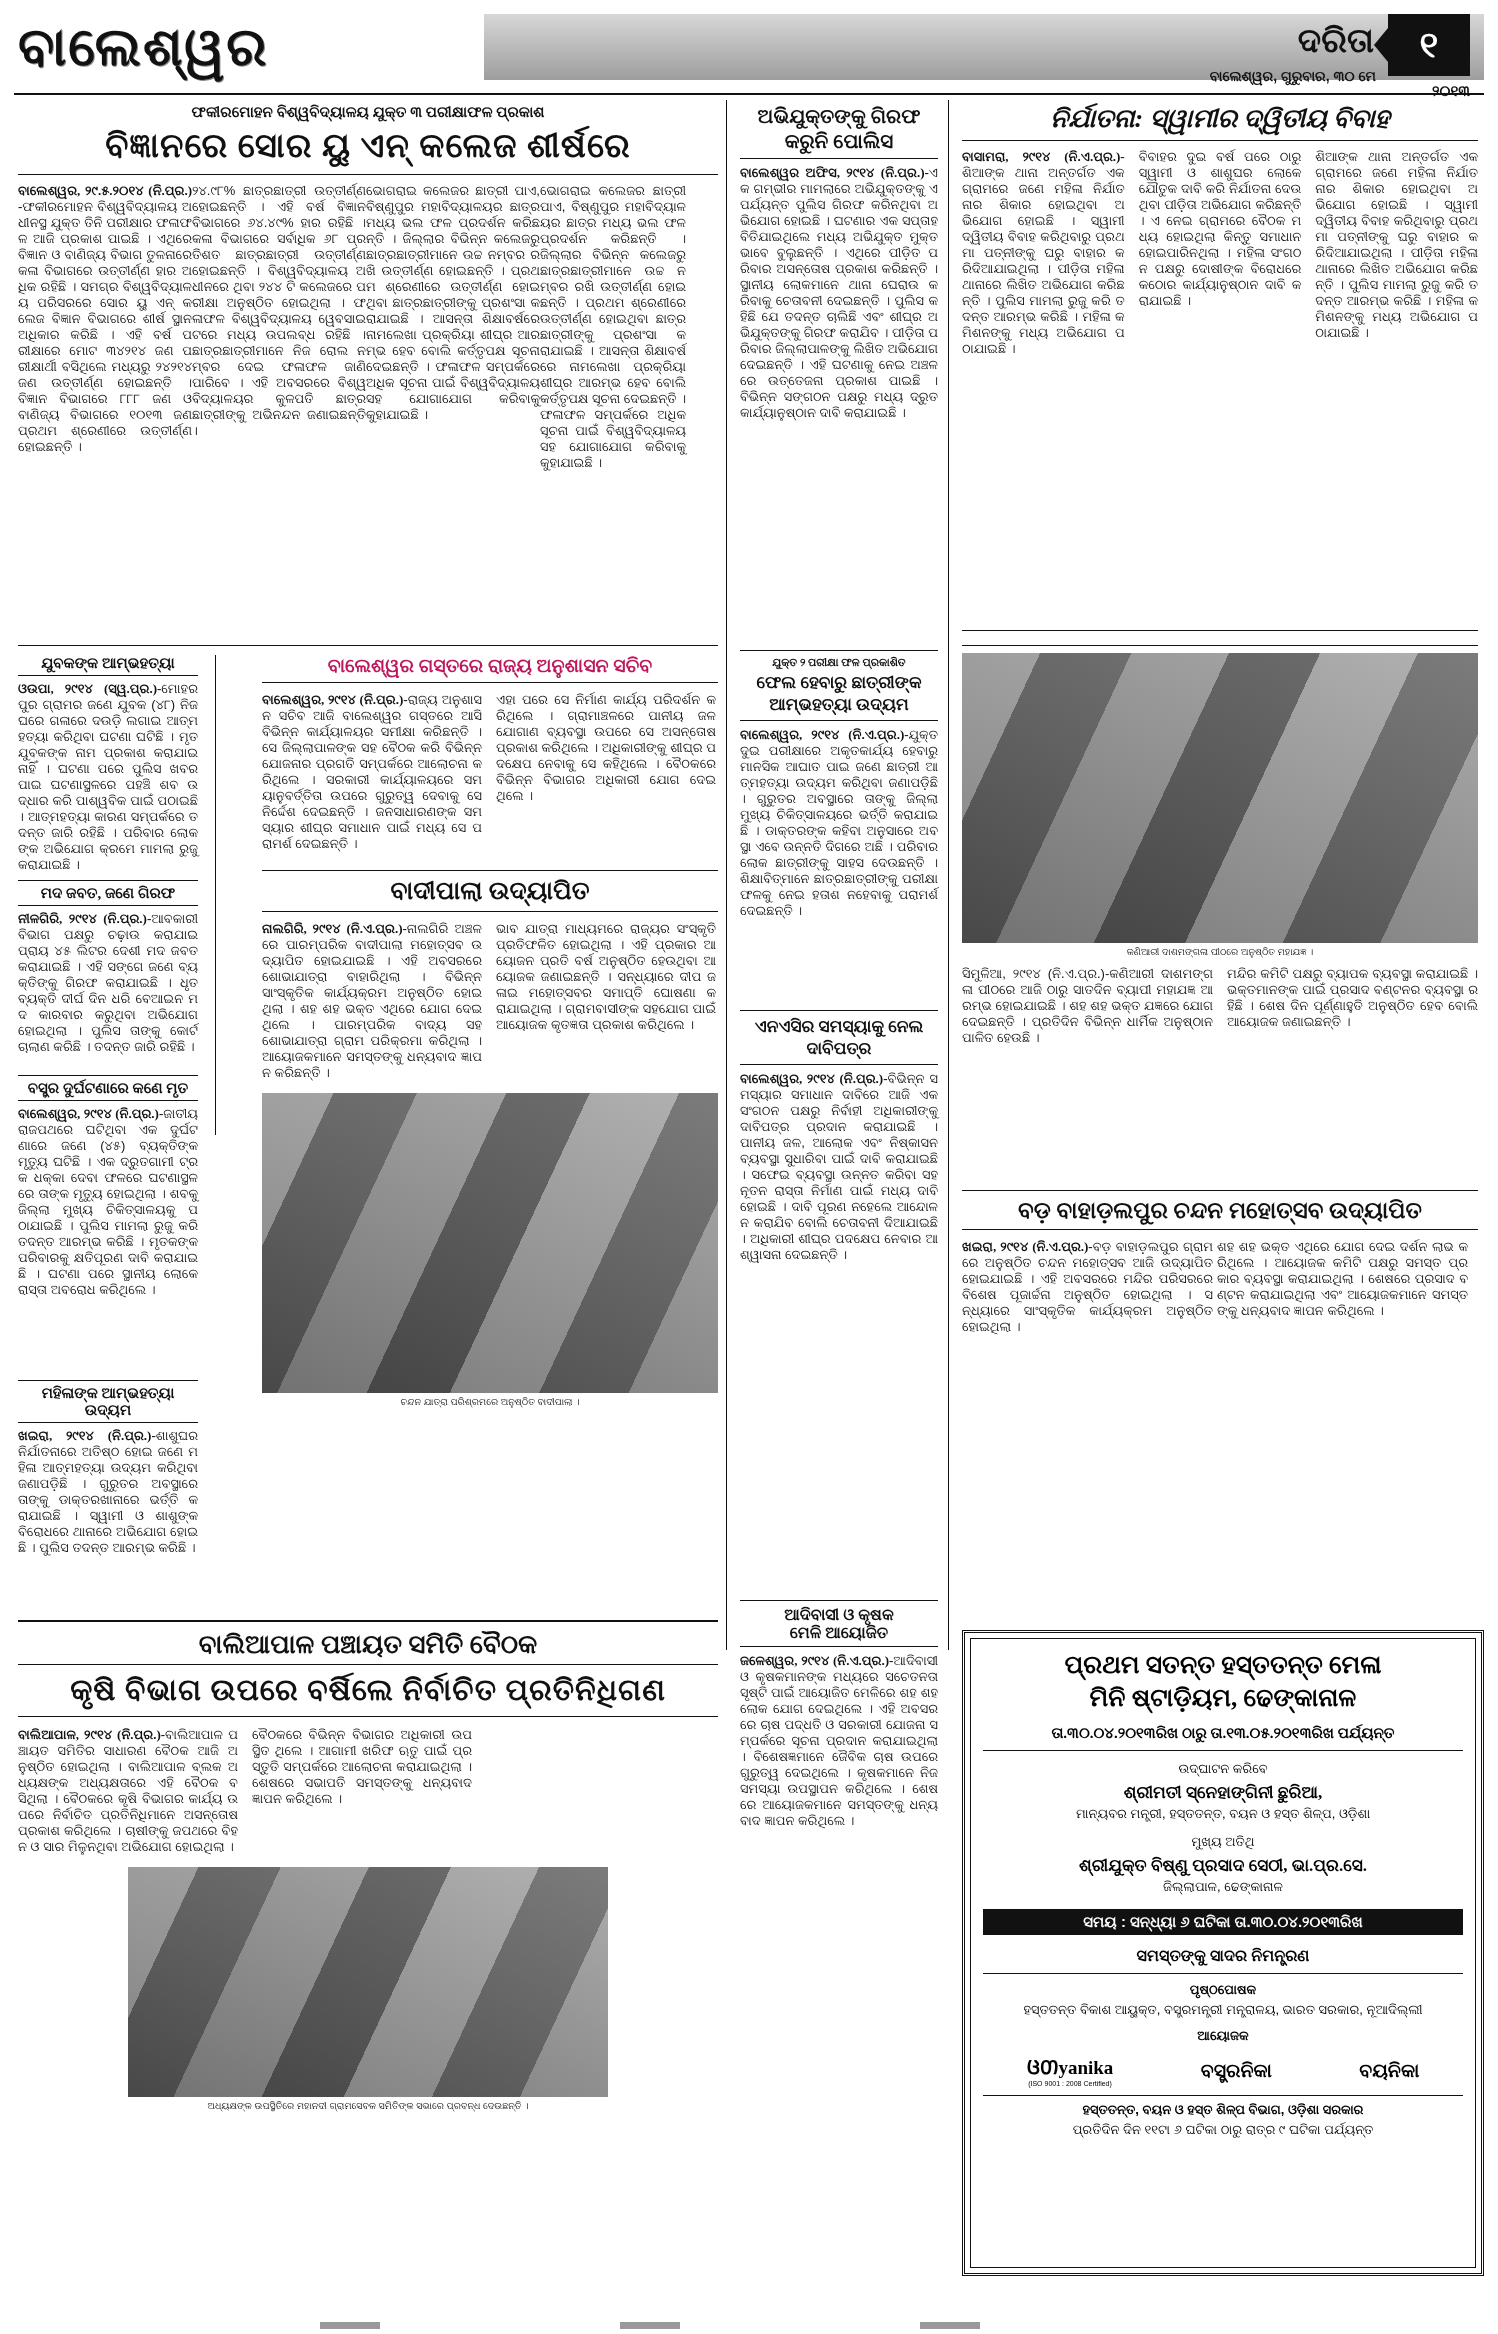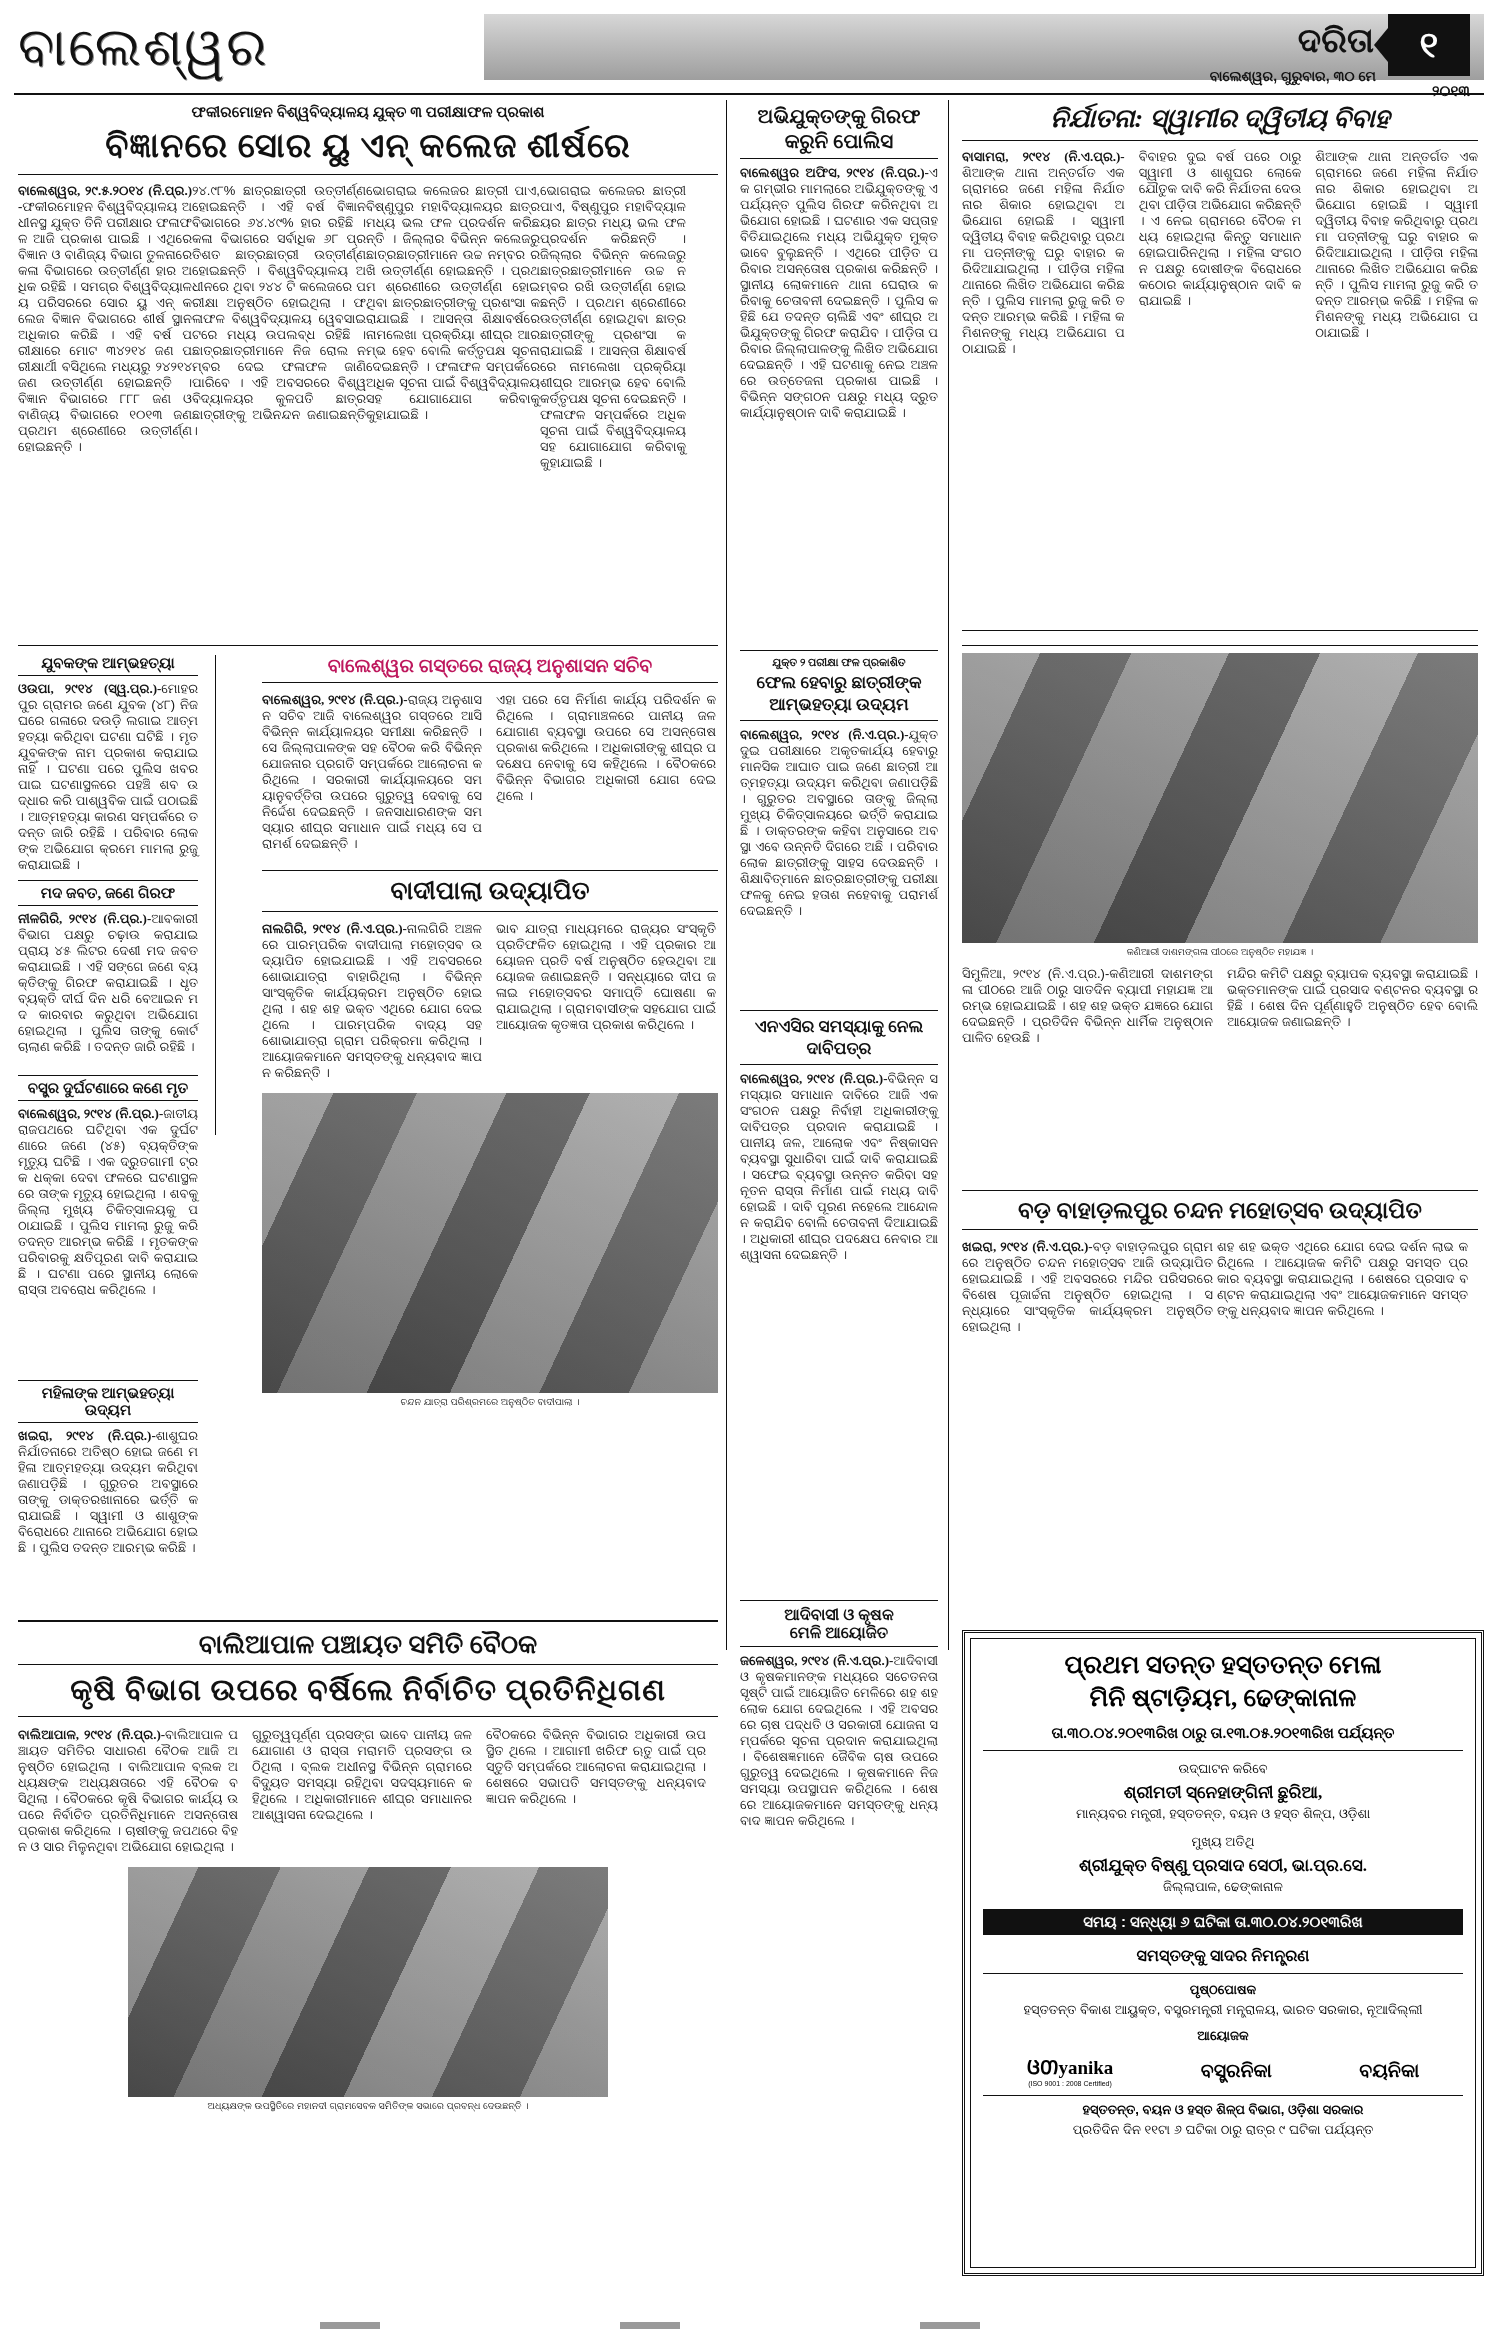--- a/index.html
+++ b/index.html
@@ -7,21 +7,21 @@
   .page{
     width:1498px;height:2334px;position:relative;background:#ffffff;
     box-sizing:border-box;overflow:hidden;
   }
   .sheet{position:absolute;left:14px;top:10px;width:1470px;height:2300px;background:#fff;}
 
   
   .masthead{position:absolute;left:14px;top:8px;width:1470px;height:80px;}
   .mast-title{
     position:absolute;left:4px;top:2px;width:470px;height:74px;
-    font-size:53px;font-weight:normal;letter-spacing:2px;color:#111;
+    font-size:53px;font-weight:bold;letter-spacing:2px;color:#111;
     font-family:"Liberation Serif",serif;line-height:74px;white-space:nowrap;
     text-shadow:1px 1px 0 #888;
   }
   .mast-shade{
     position:absolute;left:470px;top:6px;width:1000px;height:66px;
     background:linear-gradient(180deg,#d7d7d7 0%,#bdbdbd 45%,#9e9e9e 100%);
   }
   .mast-section{
     position:absolute;right:110px;top:14px;font-size:34px;font-weight:bold;color:#111;
     font-family:"Liberation Serif",serif;
@@ -175,23 +175,20 @@
 
   <div class="rule" style="left:18px;top:1620px;width:700px;height:2px;"></div>
   <div style="position:absolute;left:18px;top:1630px;width:700px;">
     <div class="kicker" style="font-size:26px;">ବାଲିଆପାଳ ପଞ୍ଚାୟତ ସମିତି ବୈଠକ</div>
     <div class="rule" style="position:relative;top:4px;width:700px;height:1px;"></div>
     <div class="headline-xl" style="margin-top:12px;font-size:30px;">କୃଷି ବିଭାଗ ଉପରେ ବର୍ଷିଲେ ନିର୍ବାଚିତ ପ୍ରତିନିଧିଗଣ</div>
     <div class="rule" style="position:relative;top:8px;width:700px;height:1px;"></div>
     <div style="display:flex;gap:14px;margin-top:18px;">
       <div style="width:220px;">
           <div class="col-text"><span class="hl">ବାଲିଆପାଳ, ୨୯୧୪ (ନି.ପ୍ର.)-</span><span>ବାଲିଆପାଳ ପଞ୍ଚାୟତ ସମିତିର ସାଧାରଣ ବୈଠକ ଆଜି ଅନୁଷ୍ଠିତ ହୋଇଥିଲା । ବାଲିଆପାଳ ବ୍ଲକ ଅଧ୍ୟକ୍ଷଙ୍କ ଅଧ୍ୟକ୍ଷତାରେ ଏହି ବୈଠକ ବସିଥିଲା । ବୈଠକରେ କୃଷି ବିଭାଗର କାର୍ଯ୍ୟ ଉପରେ ନିର୍ବାଚିତ ପ୍ରତିନିଧିମାନେ ଅସନ୍ତୋଷ ପ୍ରକାଶ କରିଥିଲେ । ଚାଷୀଙ୍କୁ ଜପଥରେ ବିହନ ଓ ସାର ମିଳୁନଥିବା ଅଭିଯୋଗ ହୋଇଥିଲା ।</span></div>
-        </div>
-      <div style="width:220px;">
-          <div class="col-text">ଗୁରୁତ୍ୱପୂର୍ଣ୍ଣ ପ୍ରସଙ୍ଗ ଭାବେ ପାନୀୟ ଜଳ ଯୋଗାଣ ଓ ରାସ୍ତା ମରାମତି ପ୍ରସଙ୍ଗ ଉଠିଥିଲା । ବ୍ଲକ ଅଧୀନସ୍ଥ ବିଭିନ୍ନ ଗ୍ରାମରେ ବିଦ୍ୟୁତ ସମସ୍ୟା ରହିଥିବା ସଦସ୍ୟମାନେ କହିଥିଲେ । ଅଧିକାରୀମାନେ ଶୀଘ୍ର ସମାଧାନର ଆଶ୍ୱାସନା ଦେଇଥିଲେ ।</div>
         </div>
       <div style="width:220px;">
           <div class="col-text">ବୈଠକରେ ବିଭିନ୍ନ ବିଭାଗର ଅଧିକାରୀ ଉପସ୍ଥିତ ଥିଲେ । ଆଗାମୀ ଖରିଫ ଋତୁ ପାଇଁ ପ୍ରସ୍ତୁତି ସମ୍ପର୍କରେ ଆଲୋଚନା କରାଯାଇଥିଲା । ଶେଷରେ ସଭାପତି ସମସ୍ତଙ୍କୁ ଧନ୍ୟବାଦ ଜ୍ଞାପନ କରିଥିଲେ ।</div>
         </div>
     </div>
     <div class="photo" style="width:480px;height:230px;margin:12px auto 0 auto;"></div>
     <div class="caption">ଅଧ୍ୟକ୍ଷଙ୍କ ଉପସ୍ଥିତିରେ ମହାନଦୀ ଗ୍ରାମସେବକ ସମିତିଙ୍କ ସଭାରେ ପ୍ରବନ୍ଧ ଦେଉଛନ୍ତି ।</div>
   </div>
 
   <div style="position:absolute;left:740px;top:104px;width:198px;">

